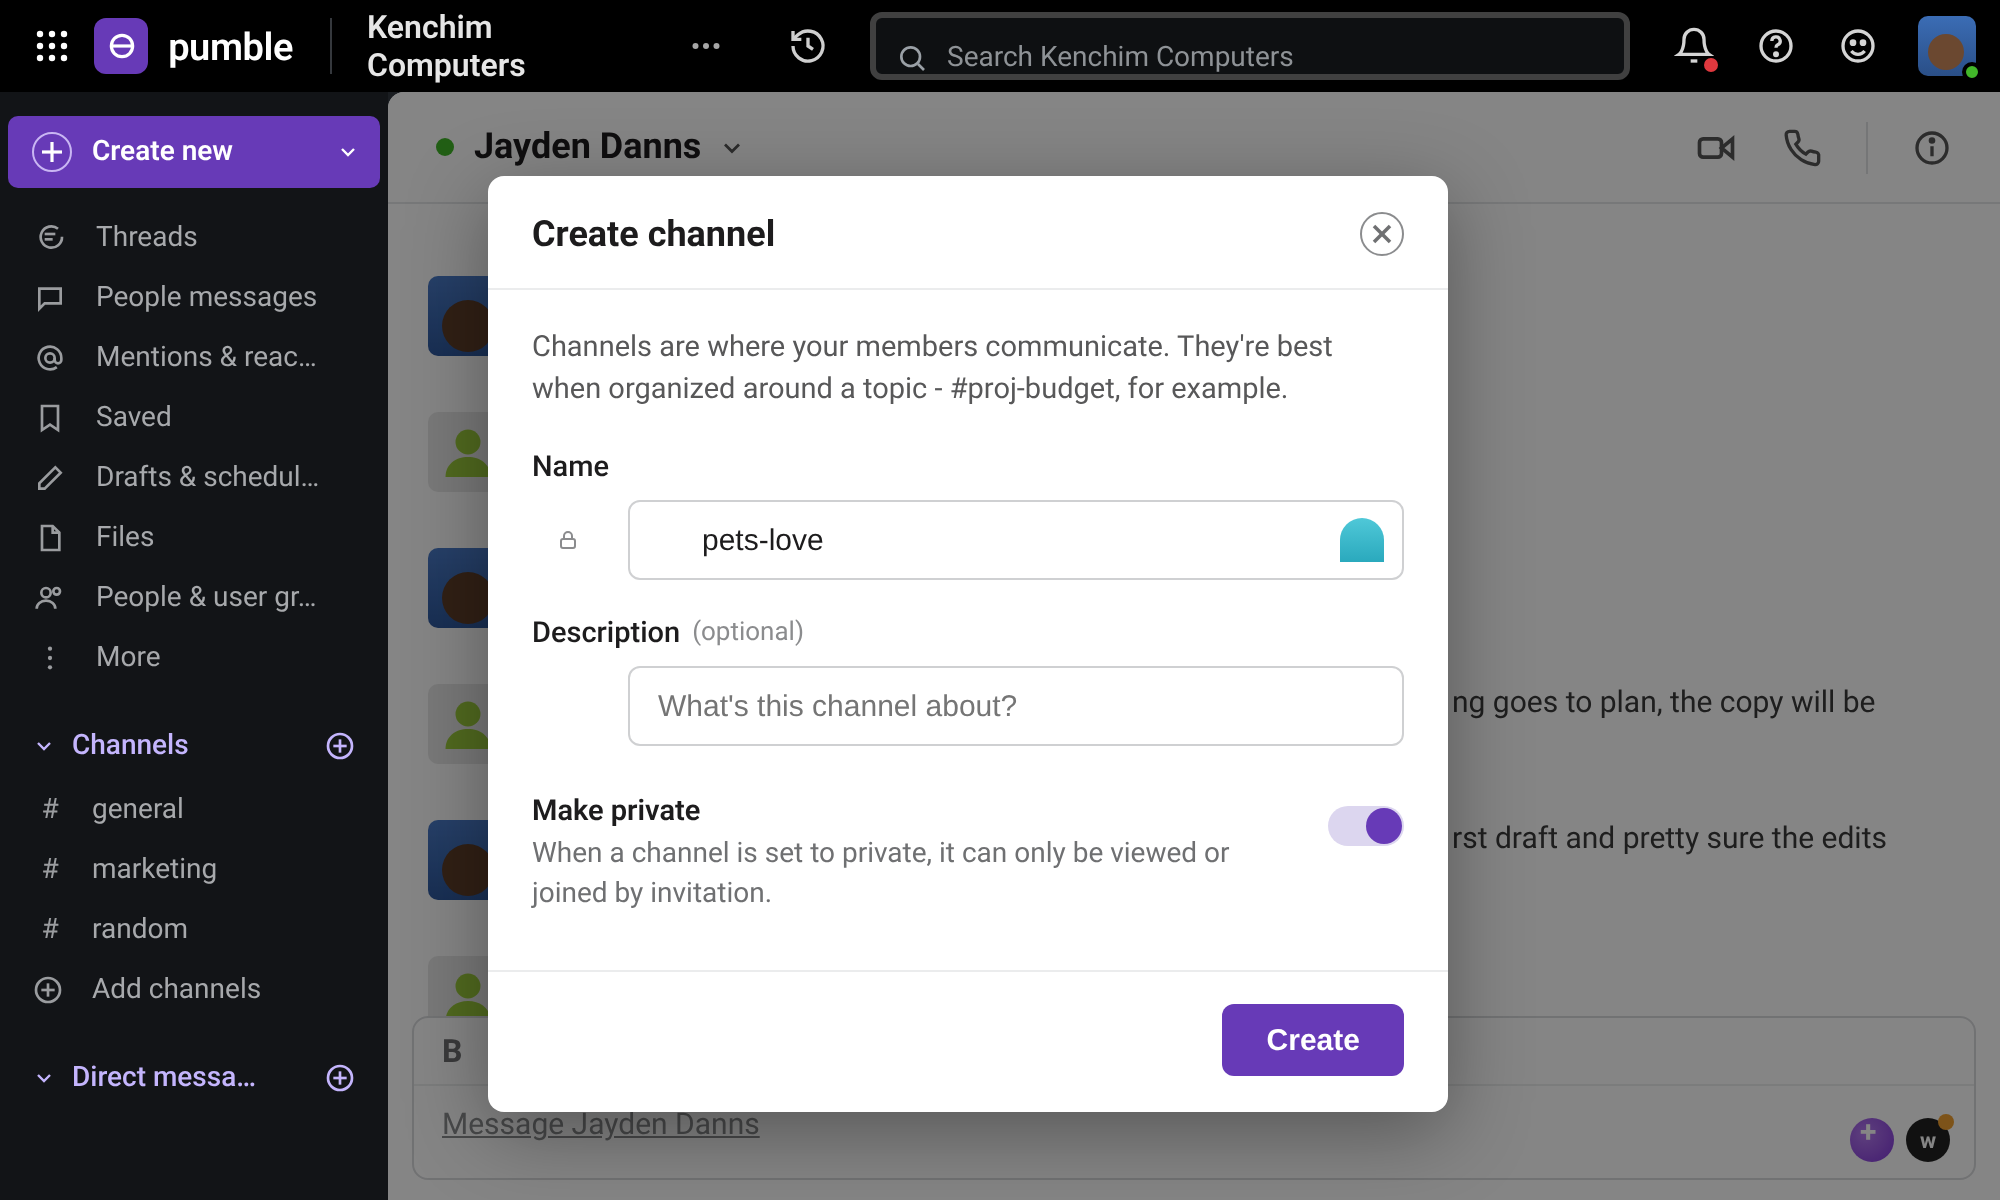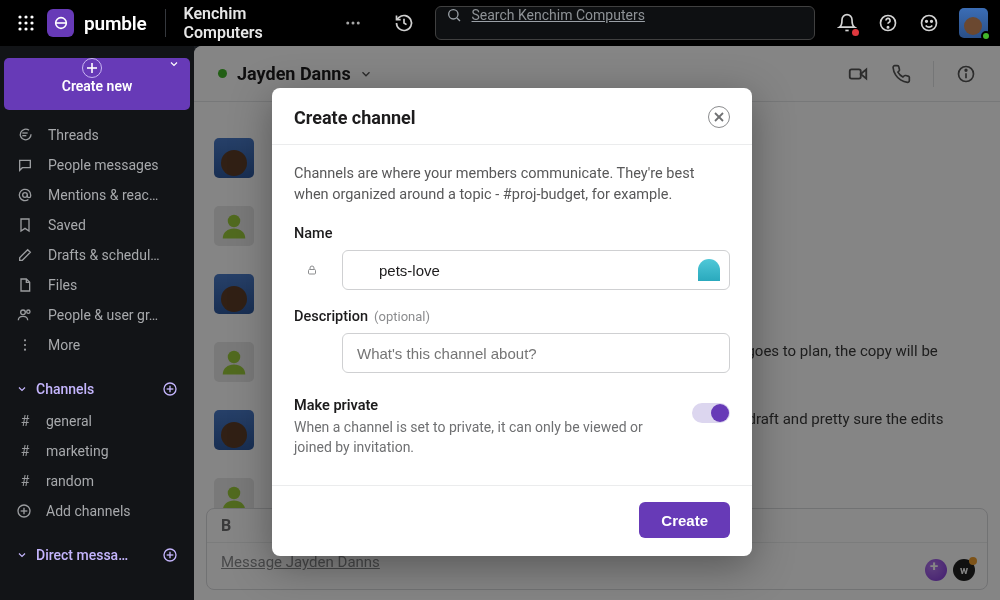--- a/index.html
+++ b/index.html
@@ -7,36 +7,36 @@
 
     
     .topbar { height: 46px; background: #000000; display: flex; align-items: center; padding: 0 12px; gap: 8px; }
     .apps-btn { width: 28px; height: 28px; display:flex; align-items:center; justify-content:center; color:#fff; }
     .logo-badge { width: 28px; height: 28px; background:#673ab7; border-radius:6px; display:flex; align-items:center; justify-content:center; }
     .logo-text { color:#fff; font-weight:600; font-size:19px; letter-spacing:-0.2px; margin-left:2px; }
     .top-div { width:1px; height:28px; background:#35383d; margin: 0 10px; }
     .ws-name { color:#e6e6e6; font-size:16px; font-weight:600; }
     .dots-btn { color:#a6a6a6; display:flex; align-items:center; justify-content:center; width:26px;height:26px; }
     .history-btn { color:#cfcfcf; width:34px; height:34px; display:flex;align-items:center;justify-content:center; }
-    .search { flex: 0 0 380px; margin-left: 6px; height: 34px; background:#0e1012; border:1px solid #404040; border-radius:6px; display:flex; align-items:flex-start; padding:0 10px; color:#9aa0a6;text-decoration:underline; }
+    .search { flex: 0 0 380px; margin-left: 6px; height: 34px; background:#0e1012; border:3px solid #404040; border-radius:6px; display:flex; align-items:flex-end; padding:0 10px; color:#9aa0a6; }
     .search svg { flex-shrink:0; }
     .search span { margin-left:10px; font-size:14px; color:#8e9296; }
     .top-spacer { flex:1; }
     .top-icon { width:34px;height:34px; display:flex; align-items:center; justify-content:center; color:#d4d4d4; position:relative; }
     .red-dot { position:absolute; bottom:4px; right:4px; width:7px;height:7px; background:#e0383e; border-radius:50%; }
     .avatar { width:30px;height:30px; border-radius:5px; background: linear-gradient(#3b6db5,#2a4f87); position:relative; overflow:visible; margin-left:6px; display:flex;align-items:flex-end;justify-content:center;}
     .avatar::after{content:"";position:absolute;bottom:3px;left:50%;transform:translateX(-50%);width:18px;height:18px;border-radius:50%;background:#6b4830;}
     .presence { position:absolute; right:-3px; bottom:-3px; width:10px; height:10px; border-radius:50%; background:#42b72a; border:2px solid #000; }
 
     
     .body { display:flex; height: calc(600px - 46px); }
 
     
     .sidebar { width: 194px; background:#121417; color:#b9bbbe; display:flex; flex-direction:column; font-size:14px; }
-    .create-btn { margin:12px 4px 10px 4px; height:52px; background:#673ab7; border-radius:5px; display:flex; align-items:center; padding:0 12px; color:#fff; font-weight:600; position:relative;flex-direction:column;}
+    .create-btn { margin:12px 4px 10px 4px; height:36px; background:#673ab7; border-radius:5px; display:flex; align-items:center; padding:0 12px; color:#fff; font-weight:600; position:relative;}
     .create-btn .plus-badge{width:20px;height:20px;border-radius:50%;border:1.5px solid #c9b6f3;display:flex;align-items:center;justify-content:center;margin-right:10px;}
     .create-btn .chev{position:absolute;right:10px;}
     .nav-item { display:flex; align-items:center; height:30px; padding:0 16px; gap:14px; color:#a7a9ac; white-space:nowrap; overflow:hidden; text-overflow:ellipsis;}
     .nav-item span { overflow:hidden; text-overflow:ellipsis; }
     .nav-icon { width:18px; display:flex; justify-content:center; color:#9a9c9f; flex-shrink:0;}
     .section-head { display:flex; align-items:center; height:34px; padding:0 12px 0 12px; margin-top:12px; color:#c4b5fd; font-weight:500;}
     .section-head .chev-left{width:20px; display:flex; justify-content:center;}
     .section-head .title{flex:1; padding-left:4px; overflow:hidden; text-overflow:ellipsis; white-space:nowrap;}
     .section-head .add{width:24px;height:24px;border-radius:50%;display:flex;align-items:center;justify-content:center;}
     .chan-item { display:flex;align-items:center;height:30px;padding:0 16px 0 16px; gap:12px; color:#a7a9ac;}
@@ -66,21 +66,21 @@
     .composer-toolbar{height:34px;border-bottom:1px solid #eceded;display:flex;align-items:center;padding:0 14px;color:#6f7072;font-weight:700;}
     .composer-input{padding:10px 14px 14px;color:#8b8c8e;font-size:15px;position:relative;min-height:46px;text-decoration:underline;}
     .composer-icons{position:absolute;right:12px;bottom:8px;display:flex;gap:6px;}
     .ci{width:22px;height:22px;border-radius:50%;}
     .ci.purple{background:radial-gradient(circle at 35% 35%,#b57af0,#8138d8);position:relative;}
     .ci.purple::after{content:"+";color:#fff;position:absolute;top:-2px;left:5px;font-weight:700;}
     .ci.dark{background:#222;color:#fff;display:flex;align-items:center;justify-content:center;font-size:11px;font-weight:700;position:relative;}
     .ci.dark::after{content:"";position:absolute;top:-2px;right:-2px;width:8px;height:8px;border-radius:50%;background:#f0a030;}
 
     
-    .modal{position:absolute;z-index:10;left:272px;top:88px;width:480px;background:#fff;border-radius:8px;box-shadow:0 10px 40px rgba(0,0,0,0.35);}
+    .modal{position:absolute;z-index:10;left:244px;top:88px;width:480px;background:#fff;border-radius:8px;box-shadow:0 10px 40px rgba(0,0,0,0.35);}
     .modal-head{display:flex;align-items:center;padding:18px 22px 16px;}
     .modal-title{font-size:18px;font-weight:700;color:#1d1c1d;}
     .modal-close{margin-left:auto;color:#6f7072;width:22px;height:22px;border:1.6px solid #8b8c8e;border-radius:50%;display:flex;align-items:center;justify-content:center;}
     .modal hr{border:none;border-top:1px solid #ebeced;}
     .modal-body{padding:18px 22px 8px;}
     .modal-desc{color:#585859;font-size:14.5px;line-height:1.45;margin-bottom:20px;}
     .field-label{font-size:14.5px;color:#1d1c1d;font-weight:500;margin-bottom:8px;display:flex;align-items:center;gap:6px;}
     .field-label .optional{color:#8b8c8e;font-weight:400;font-size:13px;}
     .input-wrap{position:relative;margin-bottom:18px;padding-left:48px;}
     .text-input{width:100%;height:40px;border:1px solid #cfd0d2;border-radius:6px;padding:0 42px 0 36px;font-size:15px;color:#1d1c1d;outline:none;}

